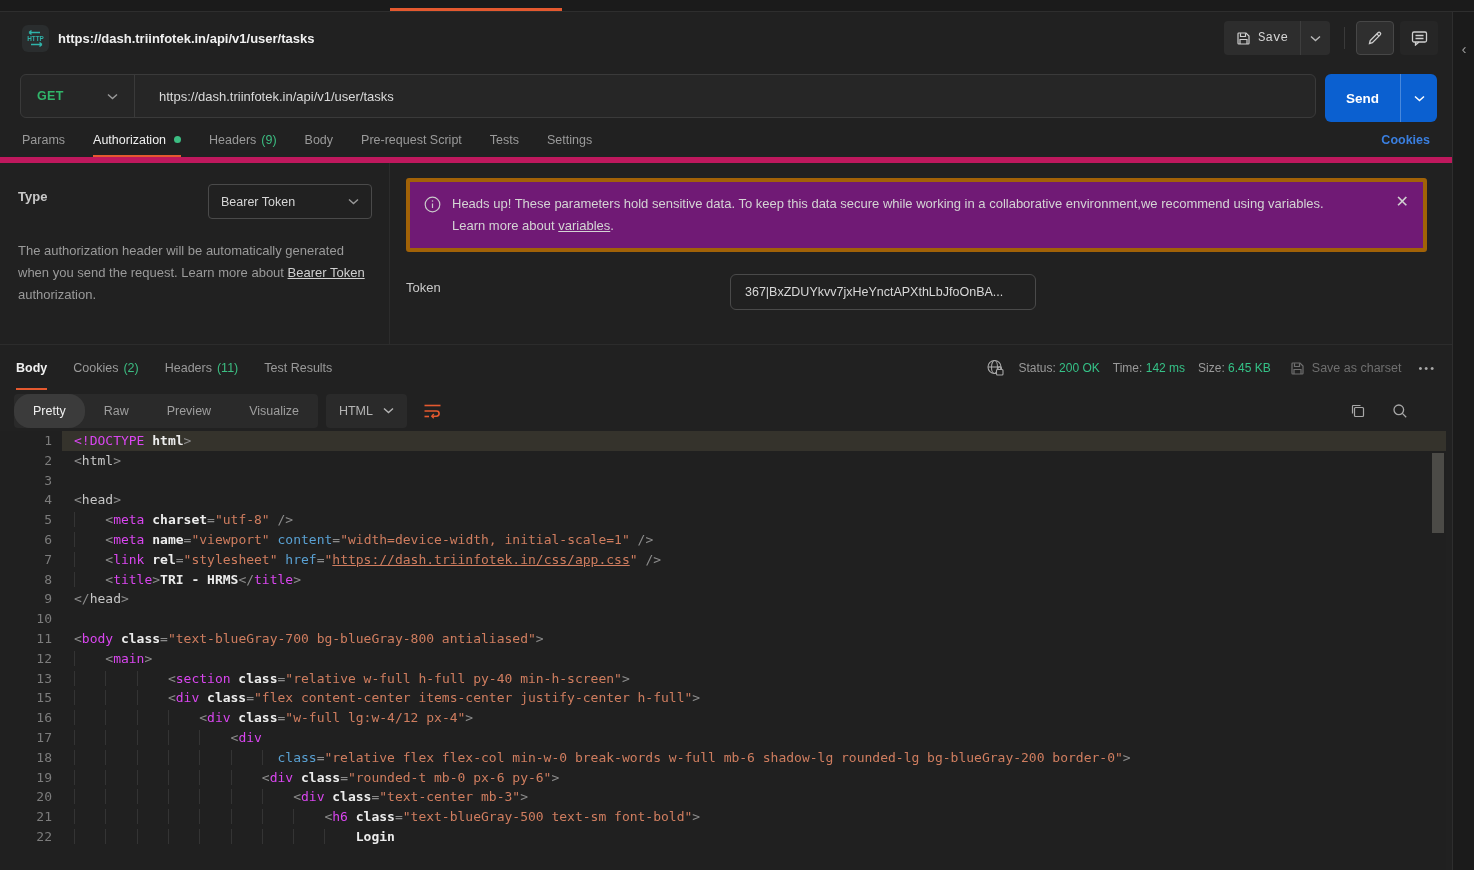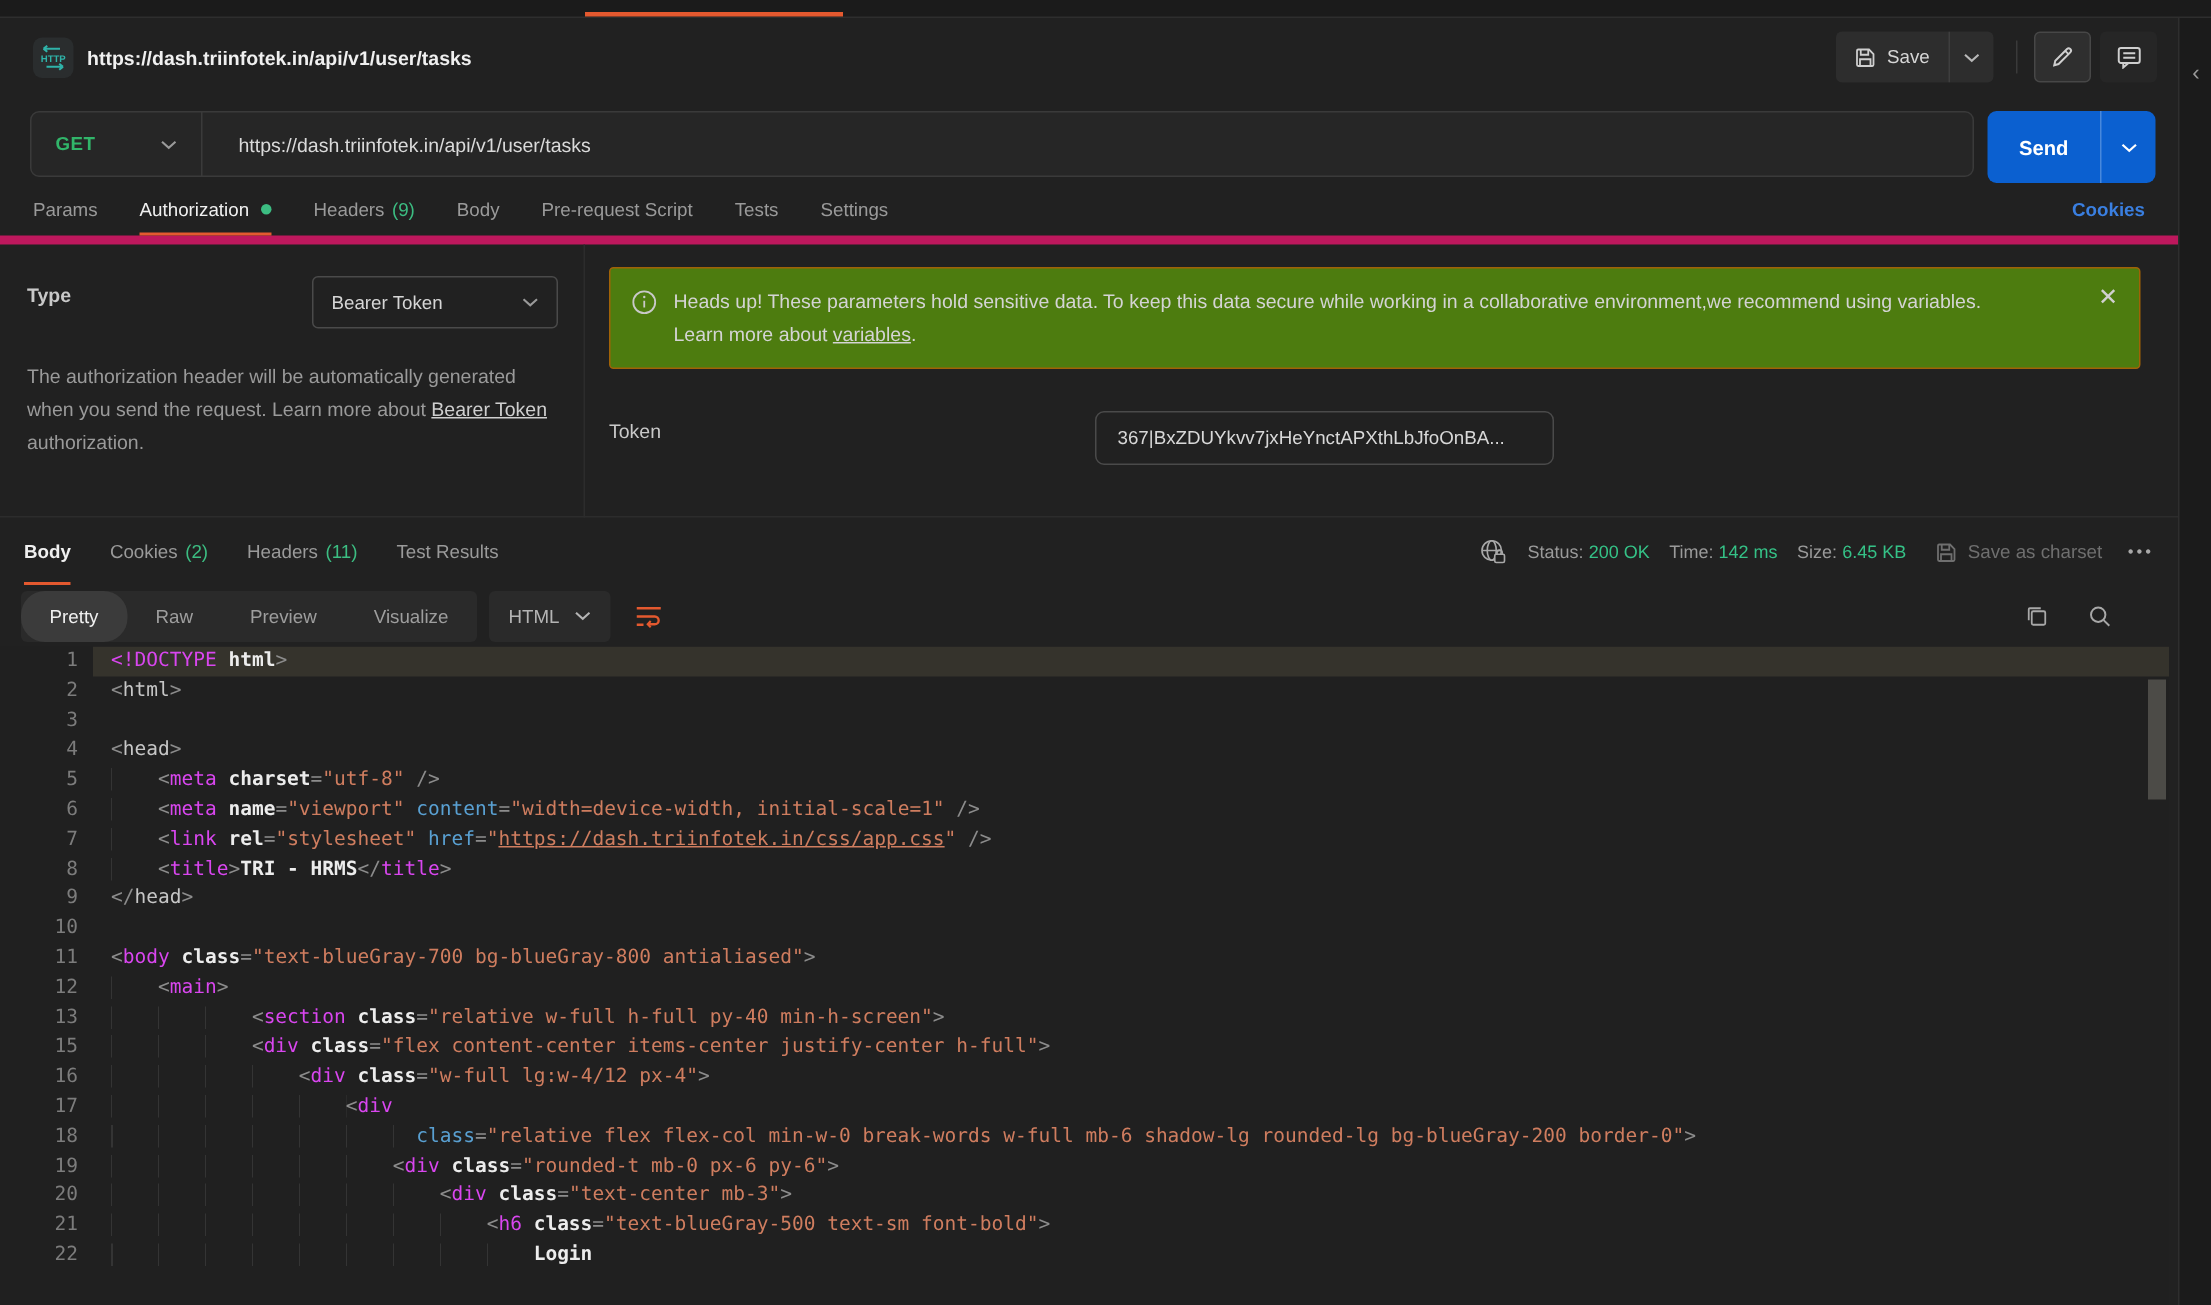--- a/index.html
+++ b/index.html
@@ -12,21 +12,21 @@
   
   .topstrip { position:absolute; left:0; top:0; width:1474px; height:12px; background:#1b1b1b; border-bottom:1px solid #2e2e2e; }
   .topstrip .tab-underline { position:absolute; left:390px; bottom:0; width:172px; height:3px; background:#e4592f; }
   
   .rightrail { position:absolute; right:0; top:12px; width:22px; height:858px; background:#1b1b1b; border-left:1px solid #2e2e2e; }
   .rightrail .chev { position:absolute; top:28px; left:0; width:22px; text-align:center; color:#9a9a9a; font-size:15px; }
   
   .hdr { position:absolute; left:0; top:12px; width:1452px; height:52px; }
   .http-badge { position:absolute; left:22px; top:13px; width:27px; height:27px; background:#2a2d2e; border-radius:6px; display:flex; align-items:center; justify-content:center; }
   .hdr-title { position:absolute; left:58px; top:0; height:52px; display:flex; align-items:center; font-size:13px; font-weight:bold; color:#f0f0f0; }
-  .save-group { position:absolute; left:1224px; top:9px; height:34px; display:flex; background:#2d2d2d; border-radius:4px; overflow:hidden; }
+  .save-group { position:absolute; left:1224px; top:9px; height:34px; display:flex; background:#2d2d2d; border-radius:4px; overflow:hidden;font-family:Liberation Mono, monospace; }
   .save-main { display:flex; align-items:center; gap:7px; padding:0 12px; color:#d6d6d6; font-size:12.5px; }
   .save-chev { display:flex; align-items:center; justify-content:center; width:30px; border-left:1px solid #3e3e3e; color:#b8b8b8; }
   .hdr-div { position:absolute; left:1344px; top:15px; width:1px; height:22px; background:#3a3a3a; }
   .icon-btn { position:absolute; top:9px; width:38px; height:34px; border-radius:4px; display:flex; align-items:center; justify-content:center; color:#cfcfcf; }
   .icon-btn.pencil { left:1356px; background:#2f2f2f; border:1px solid #474747; }
   .icon-btn.comment { left:1400px; background:#262626; }
   
   .reqrow { position:absolute; left:0; top:64px; width:1452px; height:58px; }
   .url-box { position:absolute; left:20px; top:10px; width:1296px; height:44px; background:#262626; border:1px solid #3a3a3a; border-radius:6px; display:flex; align-items:center; }
   .method { display:flex; align-items:center; gap:0; padding:0 16px; min-width:113px; }
@@ -46,21 +46,21 @@
   .cookies-link { margin-left:auto; display:flex; align-items:center; color:#3a7fe0; font-weight:bold; font-size:12.5px; }
   
   .auth { position:absolute; left:0; top:163px; width:1452px; height:182px; border-bottom:1px solid #2c2c2c; }
   .auth-left { position:absolute; left:0; top:0; width:390px; height:182px; border-right:1px solid #2c2c2c; }
   .type-label { position:absolute; left:18px; top:26px; color:#c9c9c9; font-weight:bold; font-size:13px; }
   .type-select { position:absolute; left:208px; top:21px; width:164px; height:35px; border:1px solid #4a4a4a; border-radius:4px; display:flex; align-items:center; padding:0 12px; color:#d6d6d6; font-size:12.5px; }
   .type-select .s-chev { margin-left:auto; color:#9a9a9a; }
   .auth-desc { position:absolute; left:18px; top:77px; width:360px; color:#9a9a9a; font-size:13px; line-height:22px; }
   .auth-desc .lnk { color:#cfcfcf; text-decoration:underline; }
   .auth-right { position:absolute; left:391px; top:0; width:1061px; height:182px; }
-  .banner { position:absolute; left:15px; top:15px; width:1021px; min-height:59px; background:#4d7c0f; border:1px solid #a16207; border-radius:3px; padding:11px 40px 11px 14px; display:flex; gap:11px; }
+  .banner { position:absolute; left:15px; top:15px; width:1021px; min-height:59px; background:#701a75; border:4px solid #a16207; border-radius:3px; padding:11px 40px 11px 14px; display:flex; gap:11px; }
   .banner .b-icon { flex:0 0 auto; margin-top:3px; color:#c9c9c9; }
   .banner .b-text { color:#d4d4d4; font-size:13px; line-height:22px; }
   .banner .b-text .lnk { text-decoration:underline; }
   .banner .b-close { position:absolute; right:14px; top:12px; color:#d0d0d0; font-size:16px; line-height:16px; }
   .token-label { position:absolute; left:15px; top:117px; color:#c9c9c9; font-size:13px; }
   .token-input { position:absolute; left:339px; top:111px; width:306px; height:36px; border:1px solid #4a4a4a; border-radius:6px; background:transparent; color:#d8d8d8; font-size:12.5px; font-family:"Liberation Sans",sans-serif; padding:0 14px; outline:none; text-overflow:ellipsis; white-space:nowrap; overflow:hidden; }
   
   .reshdr { position:absolute; left:0; top:346px; width:1452px; height:44px; display:flex; align-items:stretch; padding:0 16px; }
   .restab { display:flex; align-items:center; margin-right:26px; color:#9a9a9a; font-size:12.5px; border-bottom:2px solid transparent; padding-top:2px; }
   .restab.active { color:#f0f0f0; font-weight:bold; border-bottom-color:#e4592f; }

